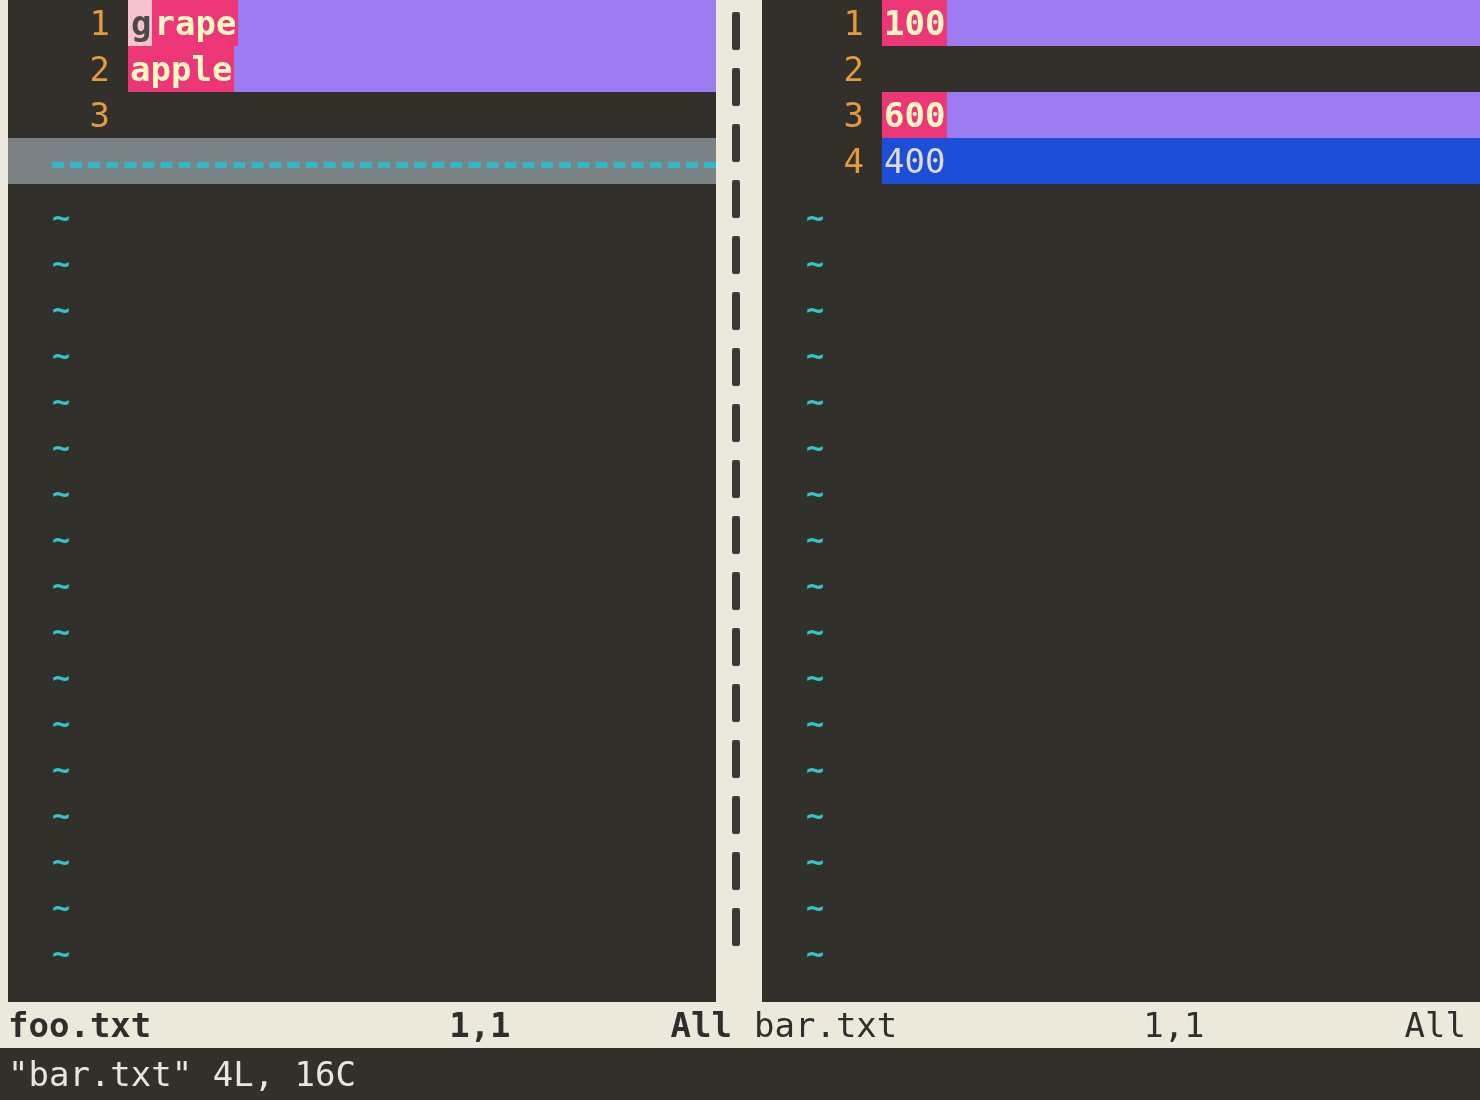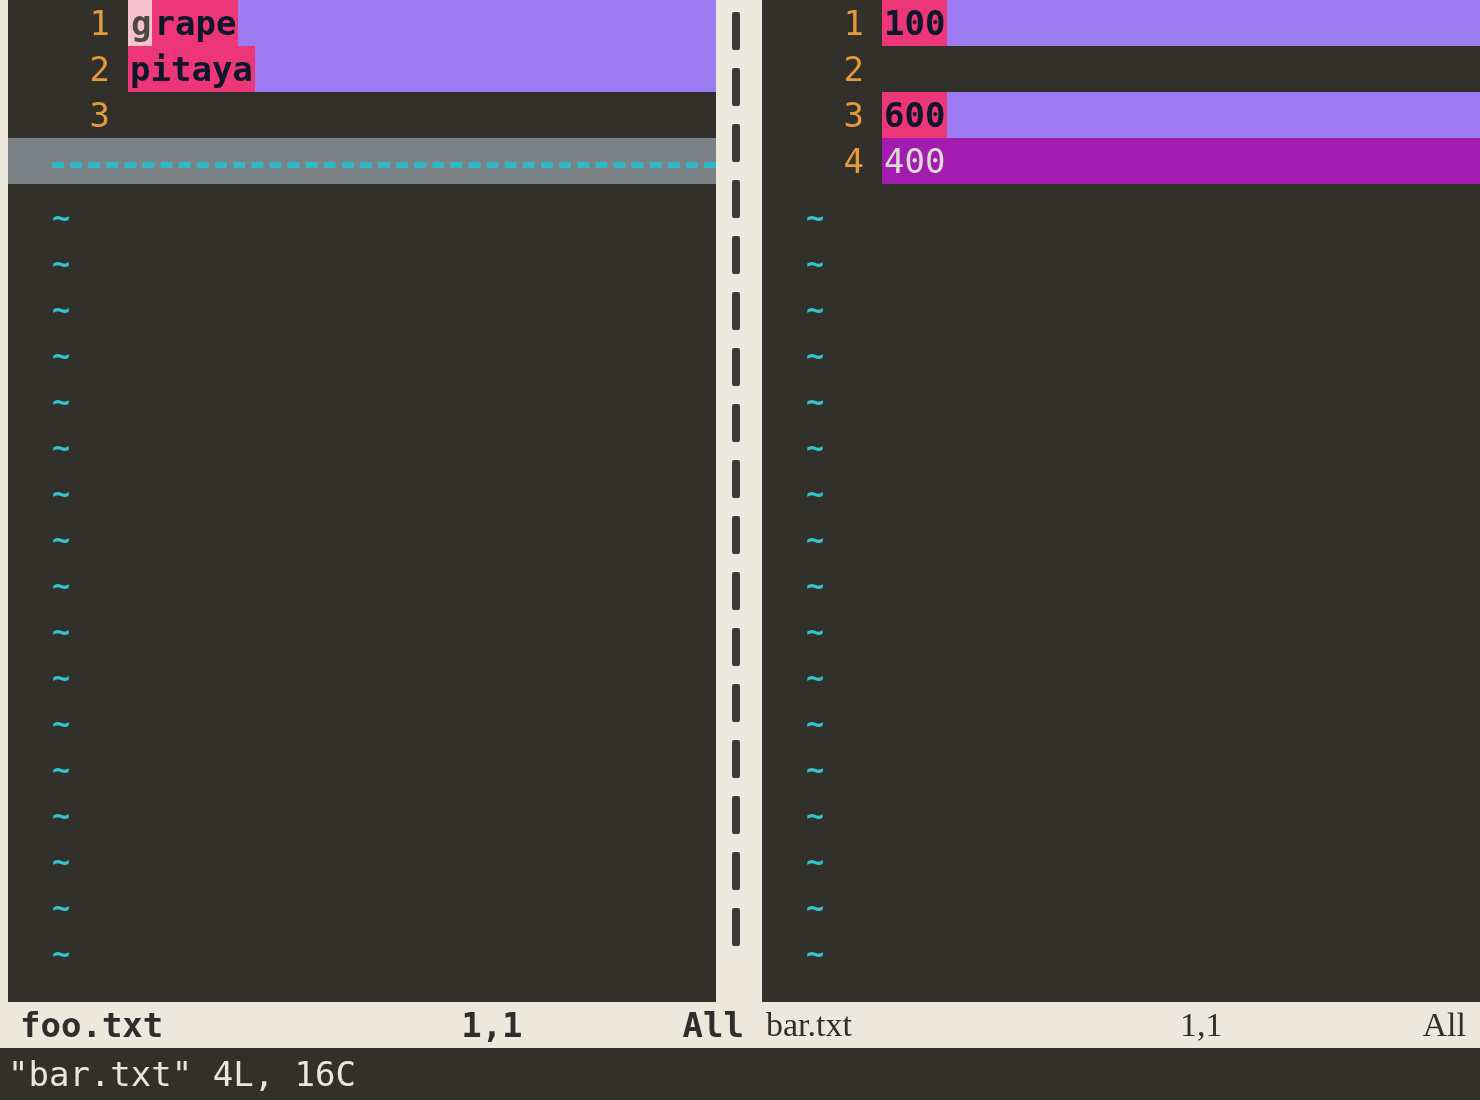--- a/index.html
+++ b/index.html
@@ -74,26 +74,26 @@
   .content {
     flex: 1;
     height: 100%;
     display: flex;
     align-items: center;
   }
   .diff-change-bg {
     background: #9b7af2;
   }
   .diff-add-bg {
-    background: #a21caf;
+    background: #1d4ed8;
   }
   .txt {
     font-size: 34px;
     font-weight: 700;
-    color: #0f172a;
+    color: #fef9c3;
     padding: 0 2px;
     height: 100%;
     display: inline-flex;
     align-items: center;
   }
   .txt-on-pink {
     background: #ec3677;
   }
   .txt-plain {
     color: #dcdcd4;
@@ -127,31 +127,30 @@
     align-items: center;
     padding-left: 44px;
     color: #37c2cf;
     font-size: 30px;
     font-weight: 700;
   }
   .statusbars {
     display: flex;
     height: 46px;
     background: #ece9dc;
-    padding-left: 12px;
   }
   .statusbar {
     display: flex;
     align-items: center;
     font-size: 34px;
     color: #2e2e2c;
     padding: 0 8px 0 8px;
   }
   .sb-left { width: 746px; font-weight: 700; }
-  .sb-right { flex: 1; font-weight: 400; font-family: Liberation Serif, serif; }
+  .sb-right { flex: 1; font-weight: 400; }
   .statusbar .fname { flex: 0 0 auto; }
   .statusbar .spacer { flex: 1; }
   .statusbar .pos { flex: 0 0 auto; margin-right: 160px; }
   .sb-right .pos { margin-right: 200px; }
   .statusbar .pct { flex: 0 0 auto; margin-right: 6px; }
   .cmdline {
     height: 52px;
     background: #32302b;
     color: #e8e6df;
     font-size: 34px;
@@ -173,21 +172,21 @@
             <div class="line">
               <div class="gutter">1</div>
               <div class="content diff-change-bg">
                 <span class="txt cursor-cell">g</span>
                 <span class="txt txt-on-pink">rape</span>
               </div>
             </div>
             <div class="line">
               <div class="gutter">2</div>
               <div class="content diff-change-bg">
-                <span class="txt txt-on-pink">pitaya</span>
+                <span class="txt txt-on-pink">apple</span>
               </div>
             </div>
             <div class="line">
               <div class="gutter">3</div>
             </div>
           </div>
         <div class="deleted-filler"></div>
         <div class="empty-area" id="left-tildes">
             <div class="tilde">~</div>
             <div class="tilde">~</div>

